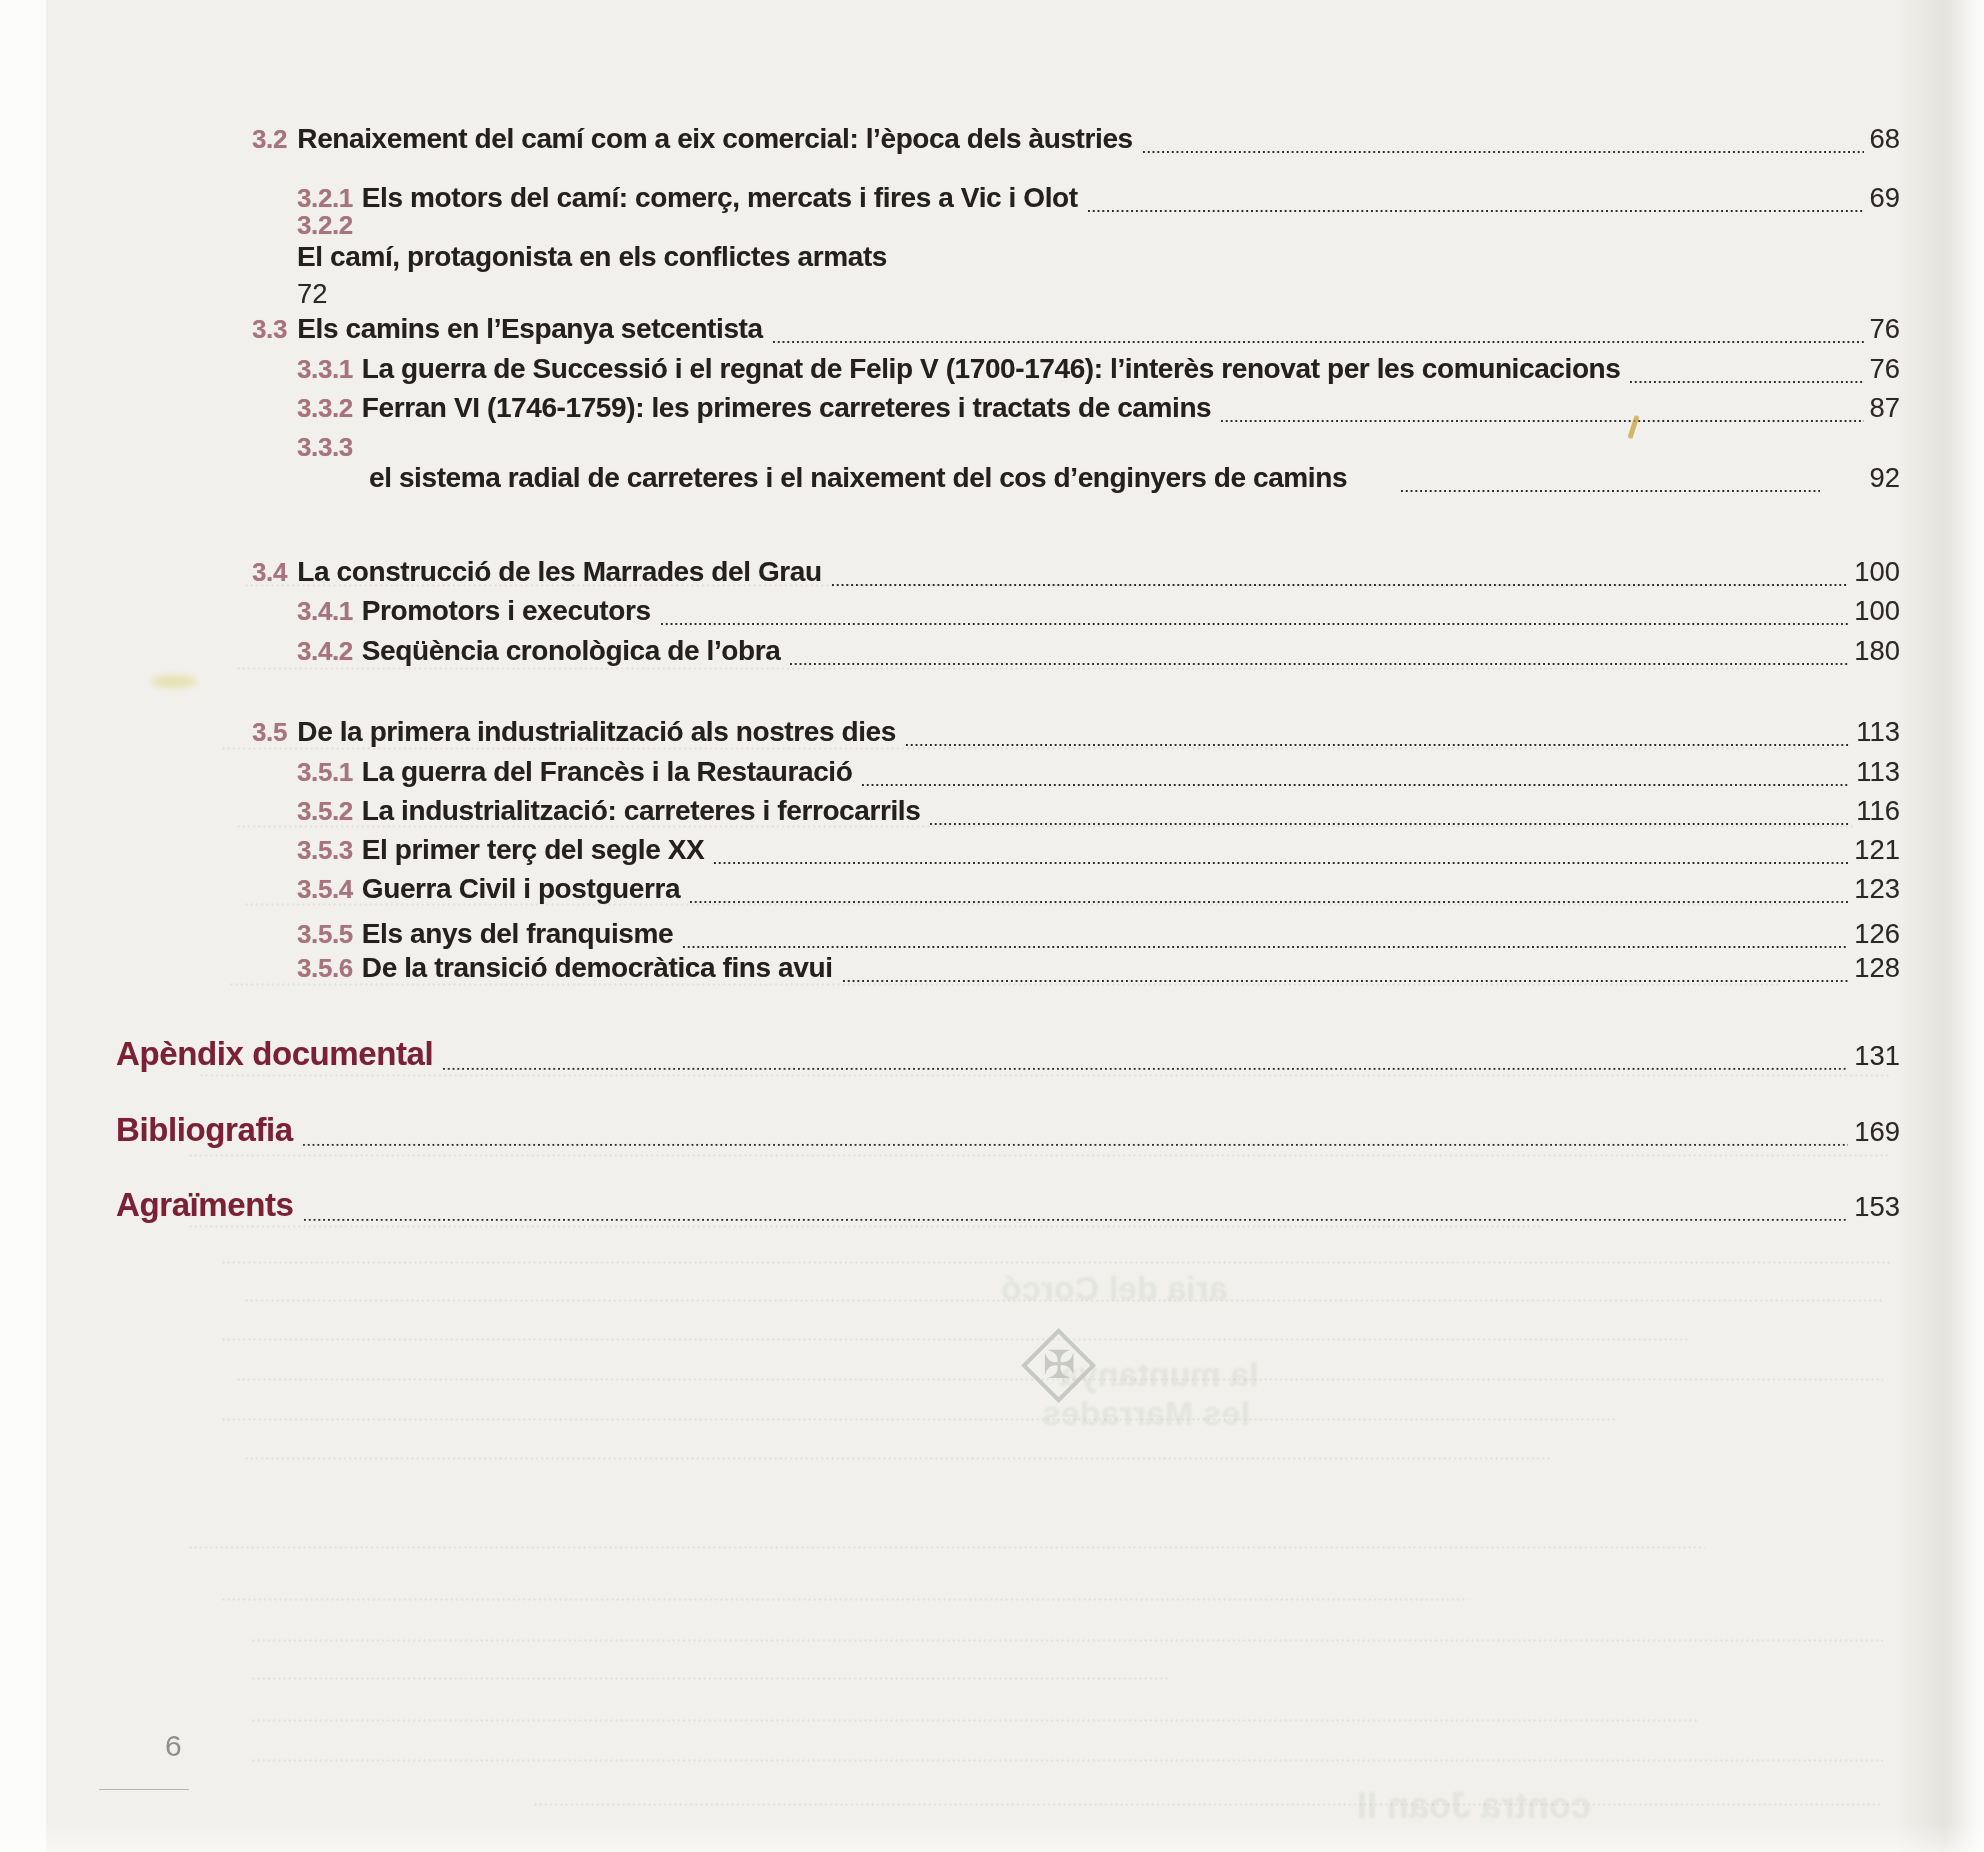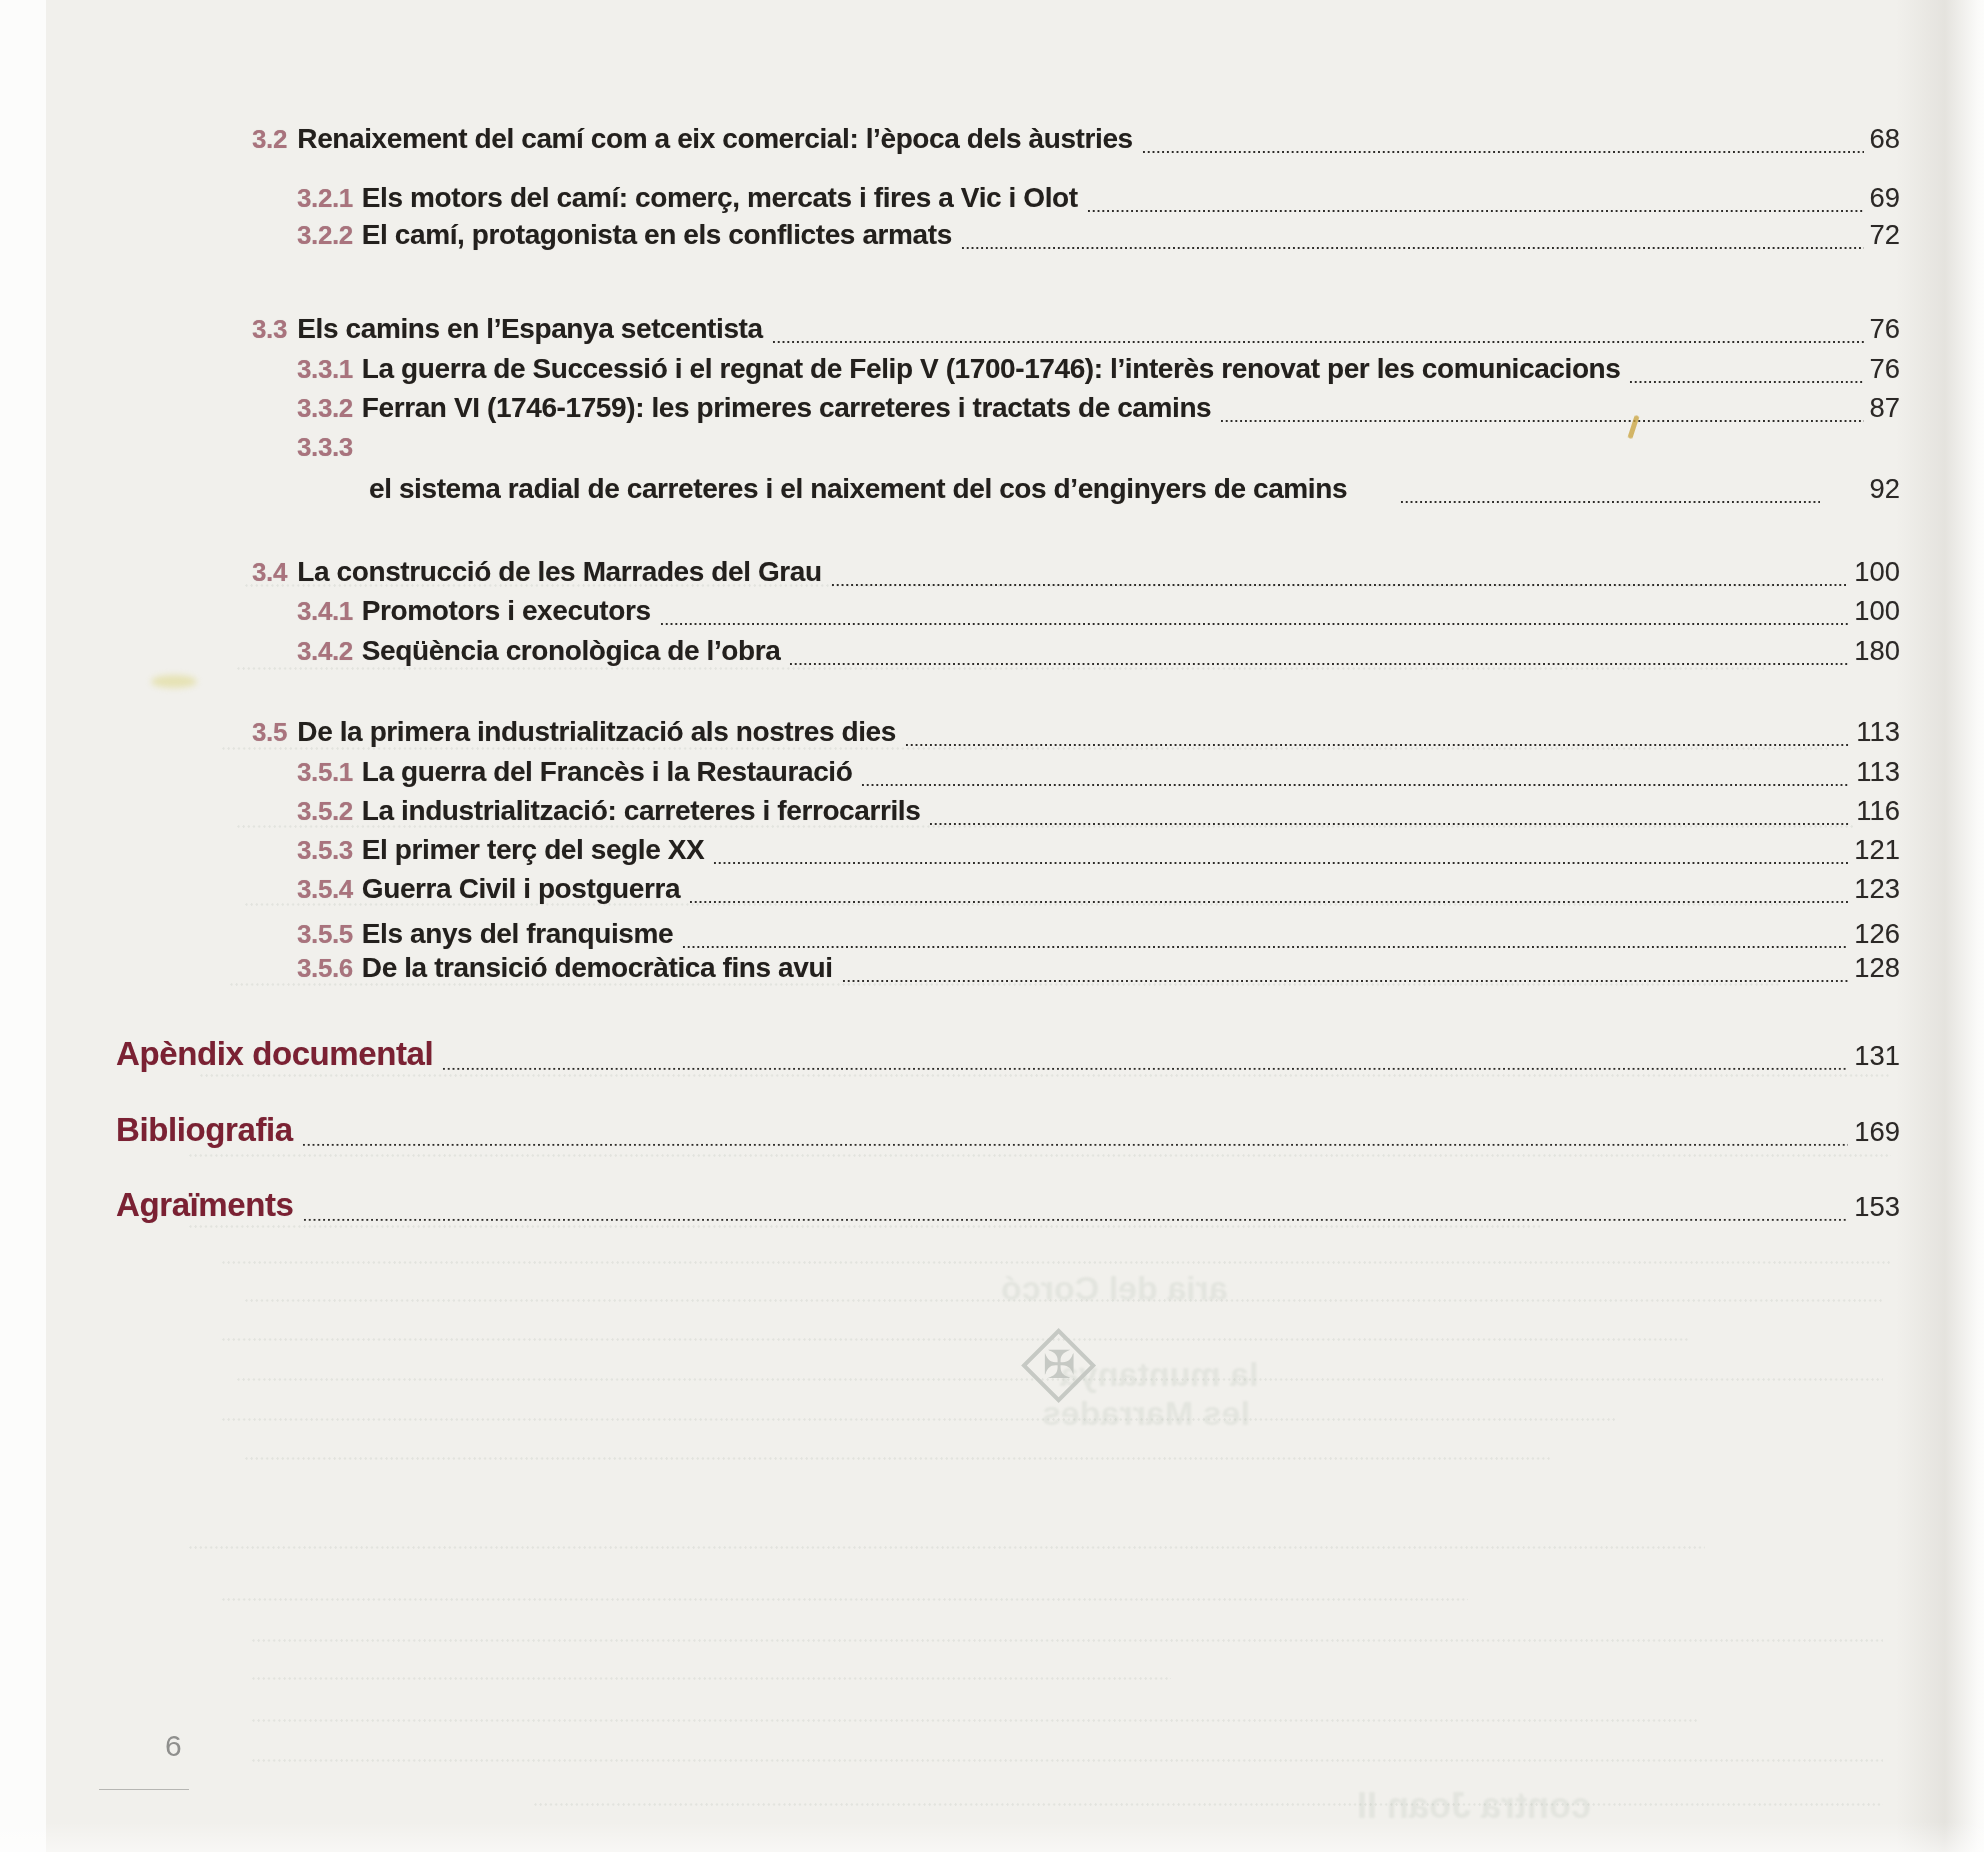--- a/index.html
+++ b/index.html
@@ -118,21 +118,21 @@
         <span class="label">Renaixement del camí com a eix comercial: l’època dels àustries</span>
         <span class="leader"></span>
         <span class="pagenum">68</span>
       </div>
       <div class="row lvl2" style="top: 182px;">
         <span class="num">3.2.1</span>
         <span class="label">Els motors del camí: comerç, mercats i fires a Vic i Olot</span>
         <span class="leader"></span>
         <span class="pagenum">69</span>
       </div>
-      <div class="row lvl2" style="top: 219px;">
+      <div class="row lvl2" style="top: 210px; flex-direction: column;">
         <span class="num">3.2.2</span>
         <span class="label">El camí, protagonista en els conflictes armats</span>
         <span class="leader"></span>
         <span class="pagenum">72</span>
       </div>
       <div class="row lvl1" style="top: 313px;">
         <span class="num">3.3</span>
         <span class="label">Els camins en l’Espanya setcentista</span>
         <span class="leader"></span>
         <span class="pagenum">76</span>
@@ -145,21 +145,21 @@
       </div>
       <div class="row lvl2" style="top: 392px;">
         <span class="num">3.3.2</span>
         <span class="label">Ferran VI (1746-1759): les primeres carreteres i tractats de camins</span>
         <span class="leader"></span>
         <span class="pagenum">87</span>
       </div>
       <div class="row lvl2" style="top: 432px;">
         <span class="num">3.3.3</span>
       </div>
-      <div class="row lvl2 cont" style="top: 473px; gap: 44px;">
+      <div class="row lvl2 cont" style="top: 462px; gap: 44px;">
         <span class="label">el sistema radial de carreteres i el naixement del cos d’enginyers de camins</span>
         <span class="leader"></span>
         <span class="pagenum">92</span>
       </div>
       <div class="row lvl1" style="top: 556px;">
         <span class="num">3.4</span>
         <span class="label">La construcció de les Marrades del Grau</span>
         <span class="leader"></span>
         <span class="pagenum">100</span>
       </div>

